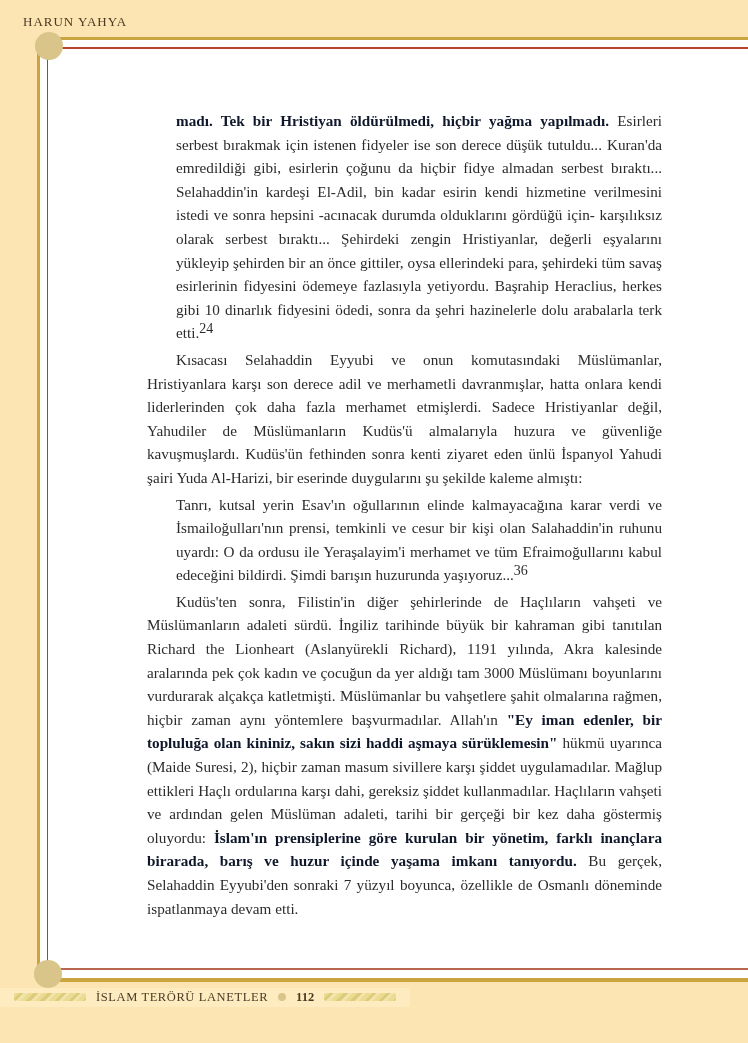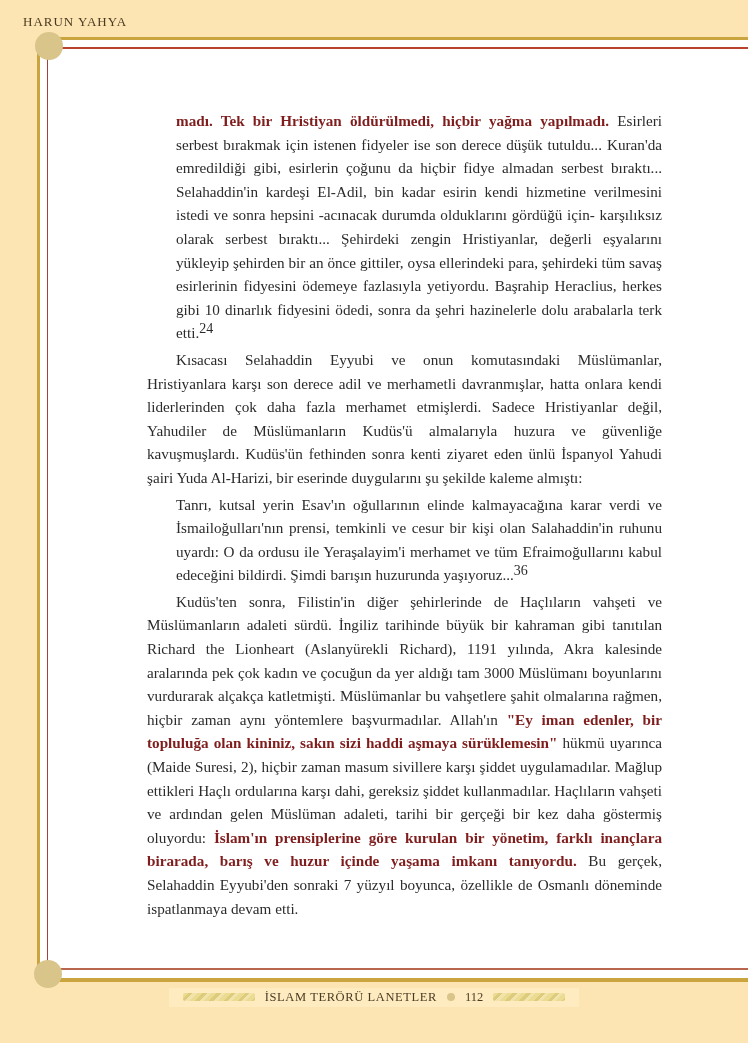--- a/index.html
+++ b/index.html
@@ -31,41 +31,41 @@
 
   .content {
     position:absolute; left:147px; top:109px; width:515px;
     font-family:"Liberation Serif", "DejaVu Serif", serif;
     font-size:15.2px; line-height:23.6px; color:#2b2b2b;
     text-align:justify;
   }
   .content p { margin:0; }
   .quote { padding-left:29px; }
   .para { text-indent:29px; margin-top:3px !important; }
-  .content b { font-weight:bold; color:#7f1d1d; }
+  .content b { font-weight:bold; color:#0f172a; }
   sup { font-size:14px; line-height:0; vertical-align:5px; }
 
   .footer {
     position:absolute; top:985px; left:0; width:748px; height:24px;
-    display:flex; justify-content:center; align-items:center;
+    display:flex; justify-content:flex-start; align-items:center;
   }
   .footer-inner {
     display:flex; align-items:center; gap:10px;
     background:rgba(255,240,200,0.6); padding:2px 14px;
   }
   .ornament {
     width:72px; height:8px;
     background:repeating-linear-gradient(135deg, #e8d98a 0 4px, #d6c670 4px 7px, #efe2a6 7px 10px);
     opacity:0.85; border-radius:2px;
   }
   .footer-text {
     font-family:"Liberation Serif", serif; font-size:12.5px; letter-spacing:0.6px; color:#4a3a22;
   }
   .footer-dot { width:8px; height:8px; border-radius:50%; background:#d9c48a; display:inline-block; }
-  .footer-page { font-family:"Liberation Serif", serif; font-size:12.5px; color:#4a3a22; }
+  .footer-page { font-family:"Liberation Serif", serif; font-size:12.5px; color:#4a3a22;font-weight:bold; }
 </style>
 </head>
 <body>
 
 <div class="header-title">HARUN YAHYA</div>
 
 <div class="page-white"></div>
 <div class="gold-top"></div>
 <div class="red-top"></div>
 <div class="gold-left"></div>

